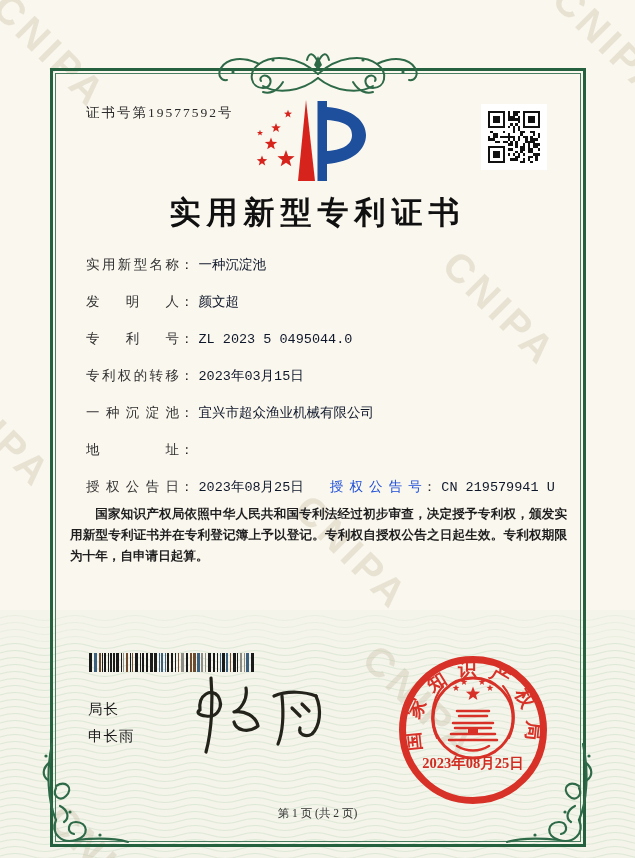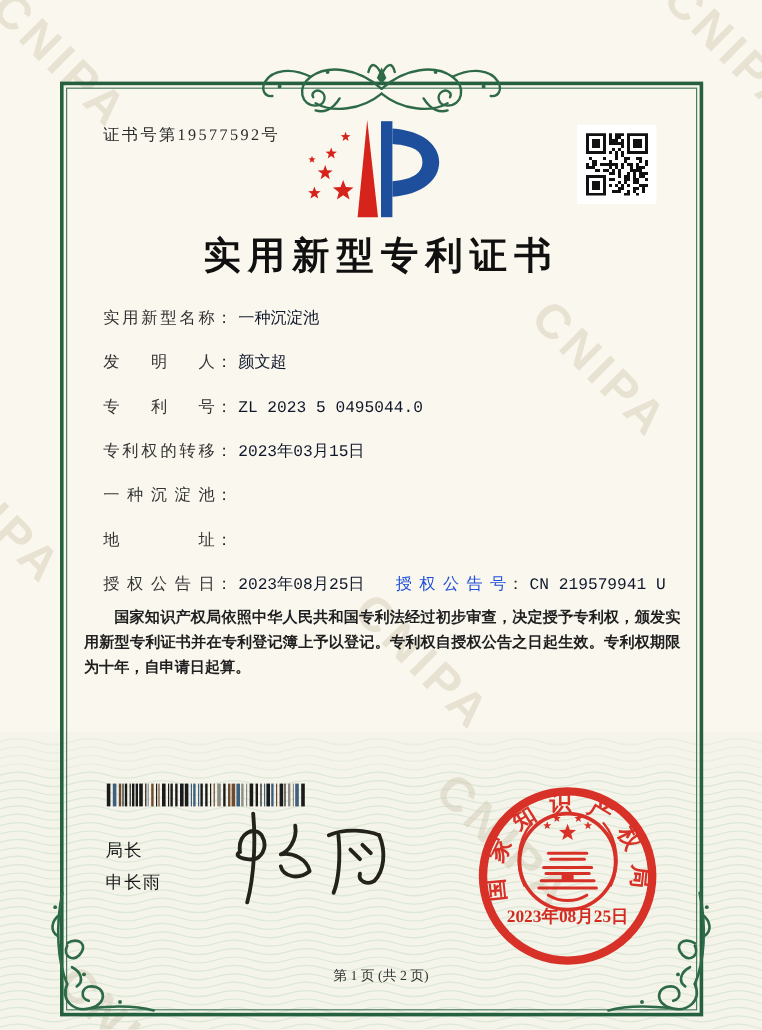--- a/index.html
+++ b/index.html
@@ -297,20 +297,21 @@
       <span class="f-value">ZL 2023 5 0495044.0</span>
     </div>
     <div class="frow">
       <span class="f-label">专利权的转移</span>
       <span class="f-colon">：</span>
       <span class="f-value">2023年03月15日</span>
     </div>
     <div class="frow">
       <span class="f-label">一种沉淀池</span>
       <span class="f-colon">：</span>
+      <span class="f-value">宜兴市超众渔业机械有限公司</span>
     </div>
     <div class="frow">
       <span class="f-label">地址</span>
       <span class="f-colon">：</span>
     </div>
     <div class="frow">
       <span class="f-label">授权公告日</span>
       <span class="f-colon">：</span>
       <span class="f-value">2023年08月25日</span>
       <span class="f-label2">授权公告号</span>

